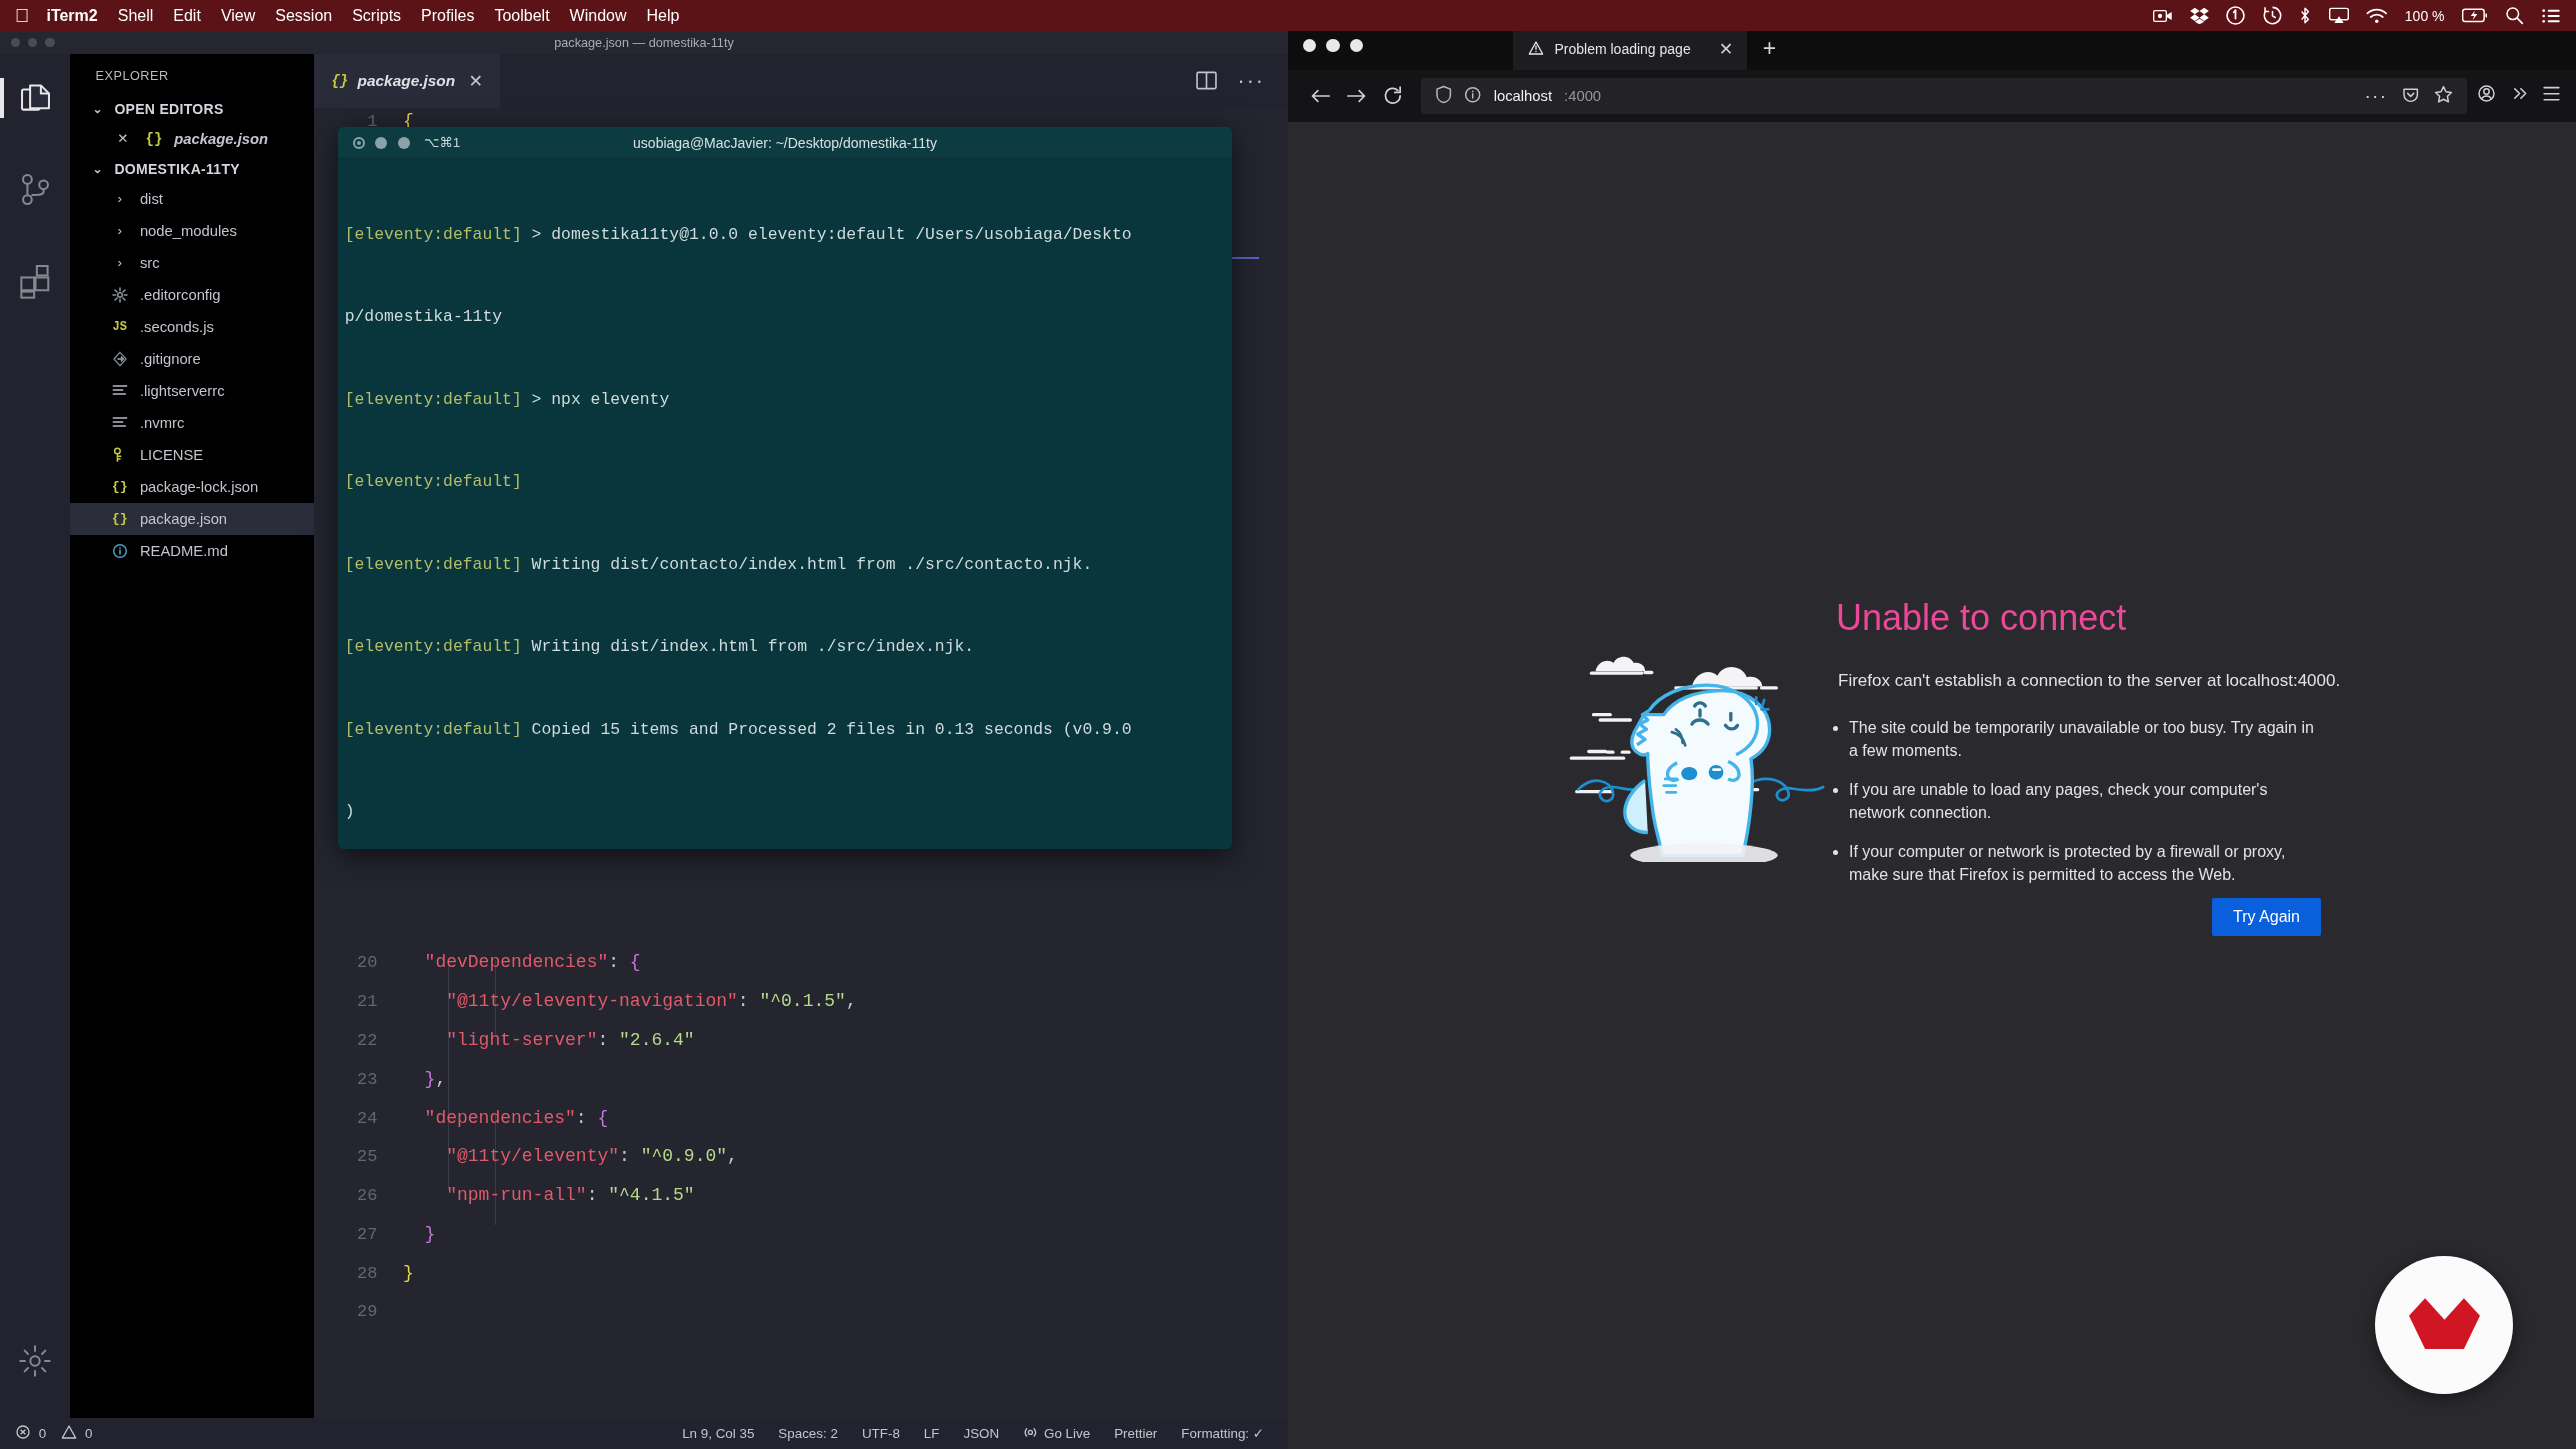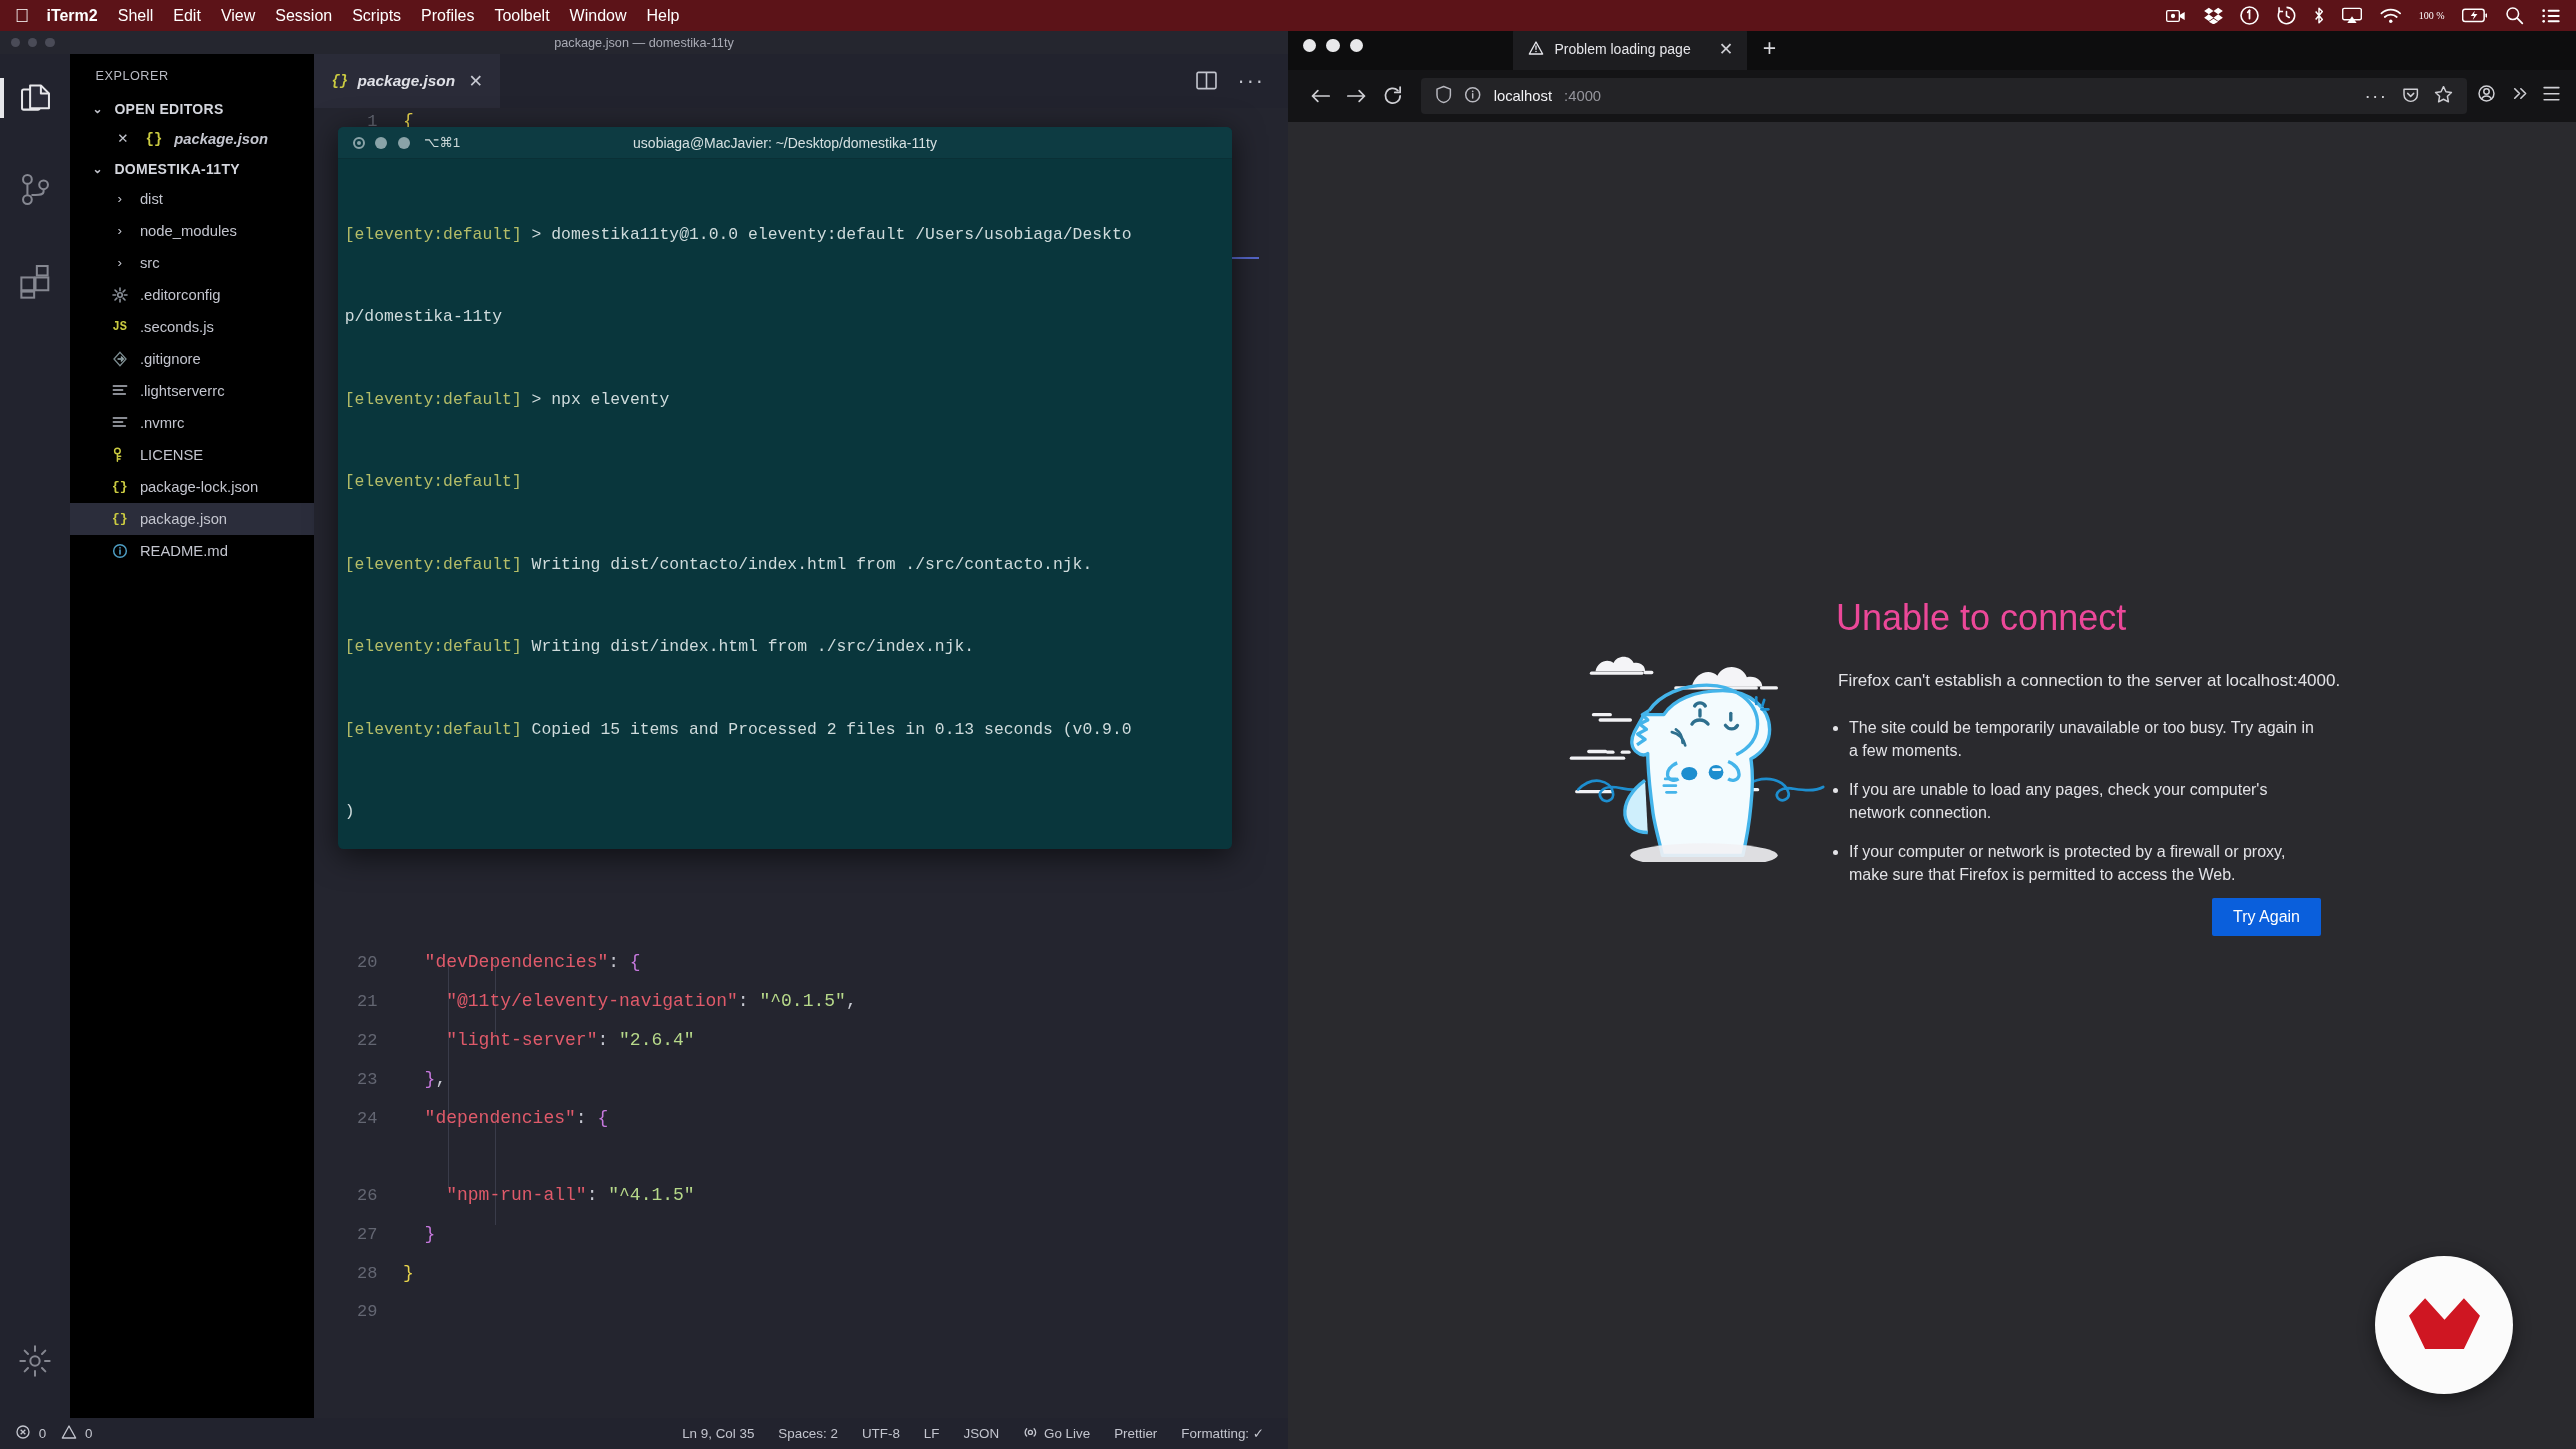--- a/index.html
+++ b/index.html
@@ -19,21 +19,21 @@
     padding: 0 14.8px;
     color:#fff; font-size:16px;
     z-index: 100;
   }
   .menubar .apple { font-size:19px; margin-right:17.4px; line-height:1; }
   .menubar .mi { margin-right:20px; white-space:nowrap; }
   .menubar .mi.bold { font-weight:bold; }
   .menubar .spacer { flex:1; }
   .menubar .right { display:flex; align-items:center; gap:17.4px; }
   .menubar .right .ic { display:inline-flex; align-items:center; }
-  .menubar .pct { font-size:10px;font-family:Liberation Serif, serif; }
+  .menubar .pct { font-size:14px; }
 
   
   .vscode {
     position:absolute; left:0; top:31px; width:1288px; height:1418px;
     background:#1e1e2e;
     display:flex; flex-direction:column;
   }
   .vs-titlebar {
     height:23px; background:#25262f; position:relative;
     display:flex; align-items:center; justify-content:center;
@@ -464,20 +464,24 @@
             <span class="ln">22</span>
             <span class="ctext"><span class="k">    "light-server"</span><span class="p">: </span><span class="v">"2.6.4"</span></span>
           </div>
           <div class="codeline" style="position:absolute;left:0;top:961px;">
             <span class="ln">23</span>
             <span class="ctext"><span class="br-m">  }</span><span class="p">,</span></span>
           </div>
           <div class="codeline" style="position:absolute;left:0;top:1000px;">
             <span class="ln">24</span>
             <span class="ctext"><span class="k">  "dependencies"</span><span class="p">: </span><span class="br-m">{</span></span>
+          </div>
+          <div class="codeline" style="position:absolute;left:0;top:1038px;">
+            <span class="ln">25</span>
+            <span class="ctext"><span class="k">    "@11ty/eleventy"</span><span class="p">: </span><span class="v">"^0.9.0"</span><span class="p">,</span></span>
           </div>
           <div class="codeline" style="position:absolute;left:0;top:1077px;">
             <span class="ln">26</span>
             <span class="ctext"><span class="k">    "npm-run-all"</span><span class="p">: </span><span class="v">"^4.1.5"</span></span>
           </div>
           <div class="codeline" style="position:absolute;left:0;top:1116px;">
             <span class="ln">27</span>
             <span class="ctext"><span class="br-m">  }</span></span>
           </div>
           <div class="codeline" style="position:absolute;left:0;top:1155px;">

